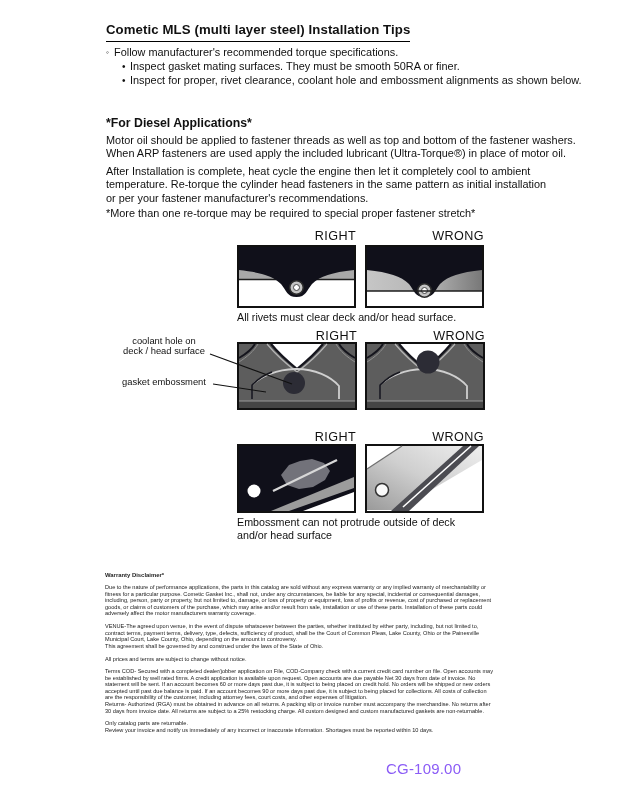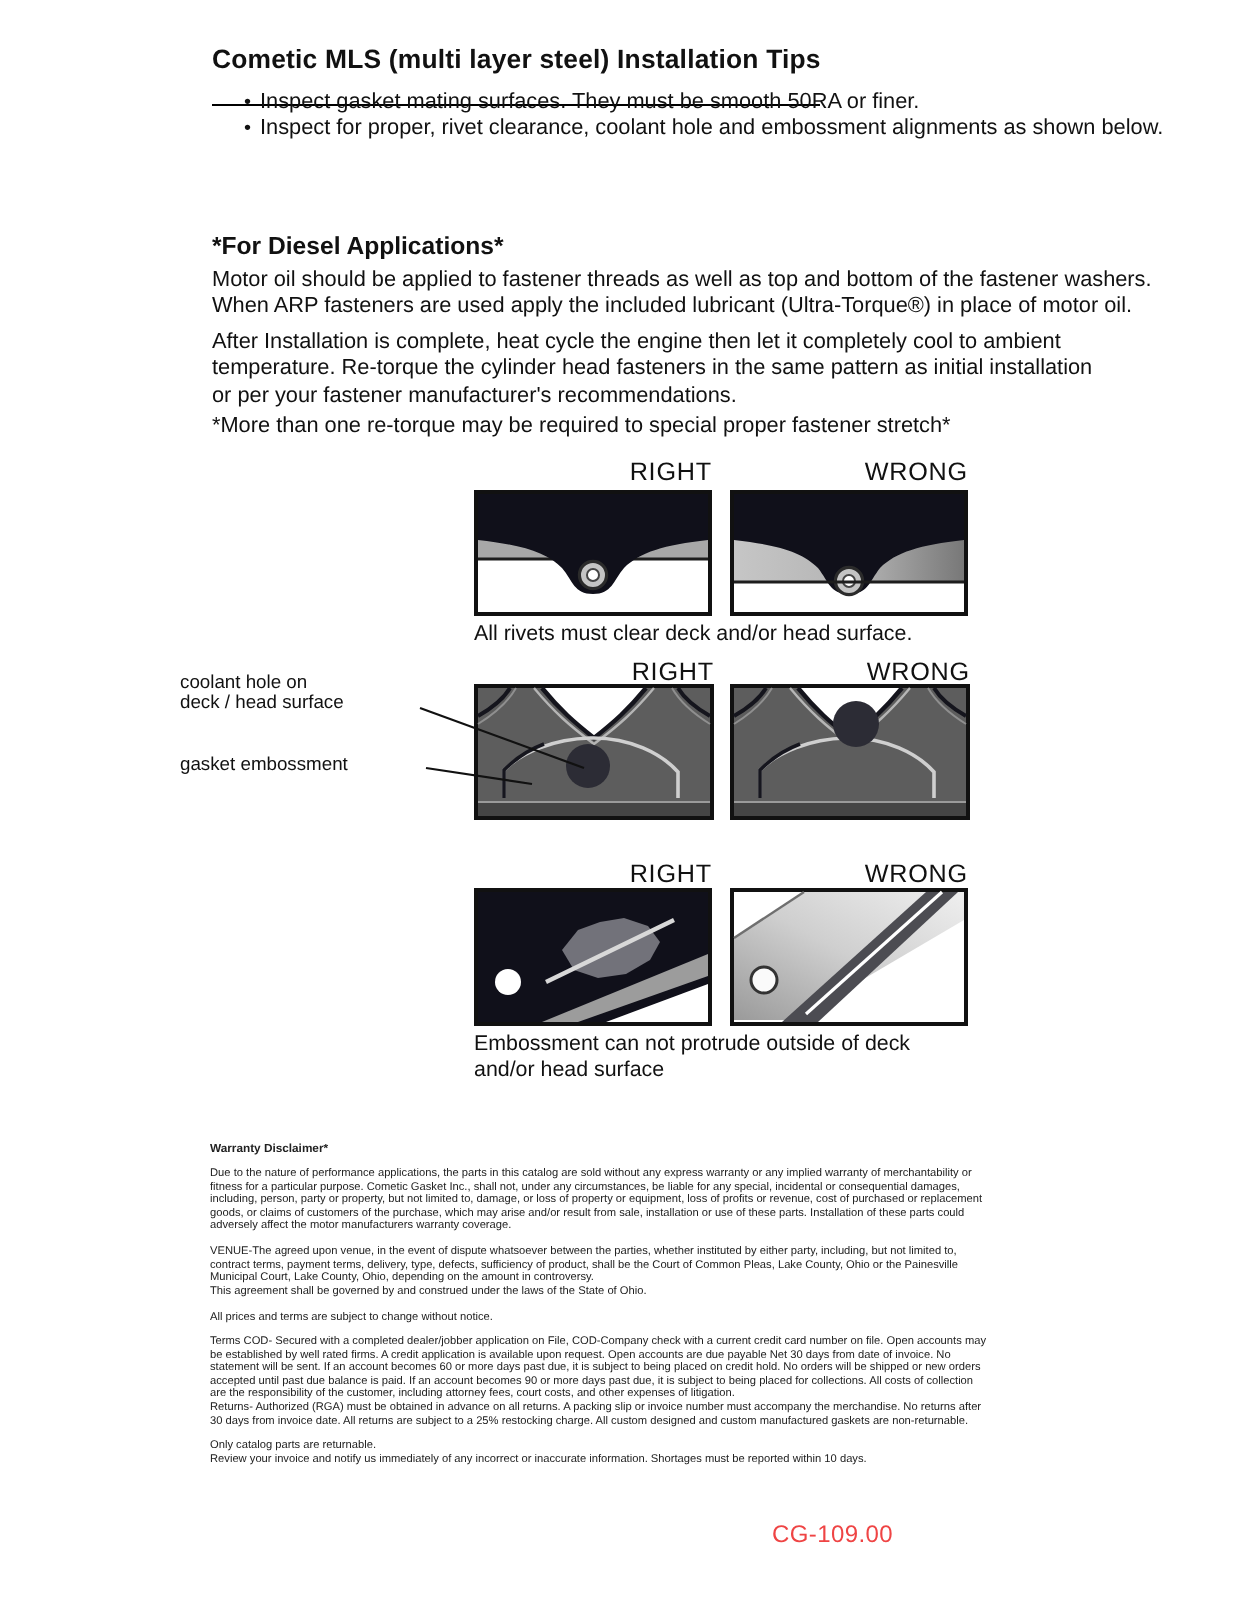--- a/index.html
+++ b/index.html
@@ -1,44 +1,45 @@
 <!DOCTYPE html>
 <html><head>
 <meta charset="utf-8">
 <style>
   html,body{margin:0;padding:0;background:#fff;}
   .page{position:relative;width:618px;height:800px;background:#ffffff;overflow:hidden;
         font-family:"Liberation Sans",sans-serif;color:#111;}
   .abs{position:absolute;}
   .title{left:106px;top:22px;font-size:13.2px;font-weight:bold;letter-spacing:.1px;
-         border-bottom:1.6px solid #000;padding-bottom:15px;}
+         border-bottom:1.6px solid #000;padding-bottom:4px;}
   .bullets{left:106px;top:45px;font-size:10.9px;}
   .b{line-height:15.2px;}
   .b .m{display:inline-block;width:8px;font-size:8.5px;vertical-align:1px;}
   .sb{margin-left:16px;line-height:13.4px;}
   .sb .m{display:inline-block;width:8px;font-size:10px;}
   .h2{left:106px;top:116px;font-size:12.3px;font-weight:bold;}
   .para{left:106px;font-size:10.9px;line-height:13.3px;white-space:pre-line;}
   .dlabel{font-size:12.6px;letter-spacing:.4px;text-align:right;width:119px;}
   .caption{font-weight:normal;font-size:10.7px;white-space:pre-line;line-height:12.5px;}
-  .callout{left:90px;width:104px;font-size:9.4px;line-height:10.3px;text-align:left;white-space:pre-line;}
+  .callout{left:112px;width:104px;font-size:9.4px;line-height:10.3px;text-align:center;white-space:pre-line;}
   .dbox{width:119px;}
   .legal{left:105px;width:424px;font-size:5.6px;line-height:6.5px;color:#222;white-space:pre-line;}
   .legal-h{font-weight:bold;font-size:5.9px;}
-  .footer{left:386px;top:760px;font-size:12px;letter-spacing:.2px;color:#ef4444;}
+  .footer{left:386px;top:760px;font-size:15px;letter-spacing:.2px;color:#8b5cf6;}
   svg{display:block;}
 </style>
 </head>
 <body>
 
 <div class="page">
 
   <div class="abs title">Cometic MLS (multi layer steel) Installation Tips</div>
 
   <div class="abs bullets">
+    <div class="b"><span class="m">◦</span><span>Follow manufacturer's recommended torque specifications.</span></div>
     <div class="sb"><span class="m">•</span><span>Inspect gasket mating surfaces.  They must be smooth 50RA or finer.</span></div>
     <div class="sb"><span class="m">•</span><span>Inspect for proper, rivet clearance, coolant hole and embossment alignments as shown below.</span></div>
   </div>
 
   <div class="abs h2">*For Diesel Applications*</div>
   <div class="abs para" style="top:134px">Motor oil should be applied to fastener threads as well as top and bottom of the fastener washers.
 When ARP fasteners are used apply the included lubricant (Ultra-Torque®) in place of motor oil.</div>
   <div class="abs para" style="top:165px">After Installation is complete, heat cycle the engine then let it completely cool to ambient
 temperature. Re-torque the cylinder head fasteners in the same pattern as initial installation
 or per your fastener manufacturer's recommendations.</div>

